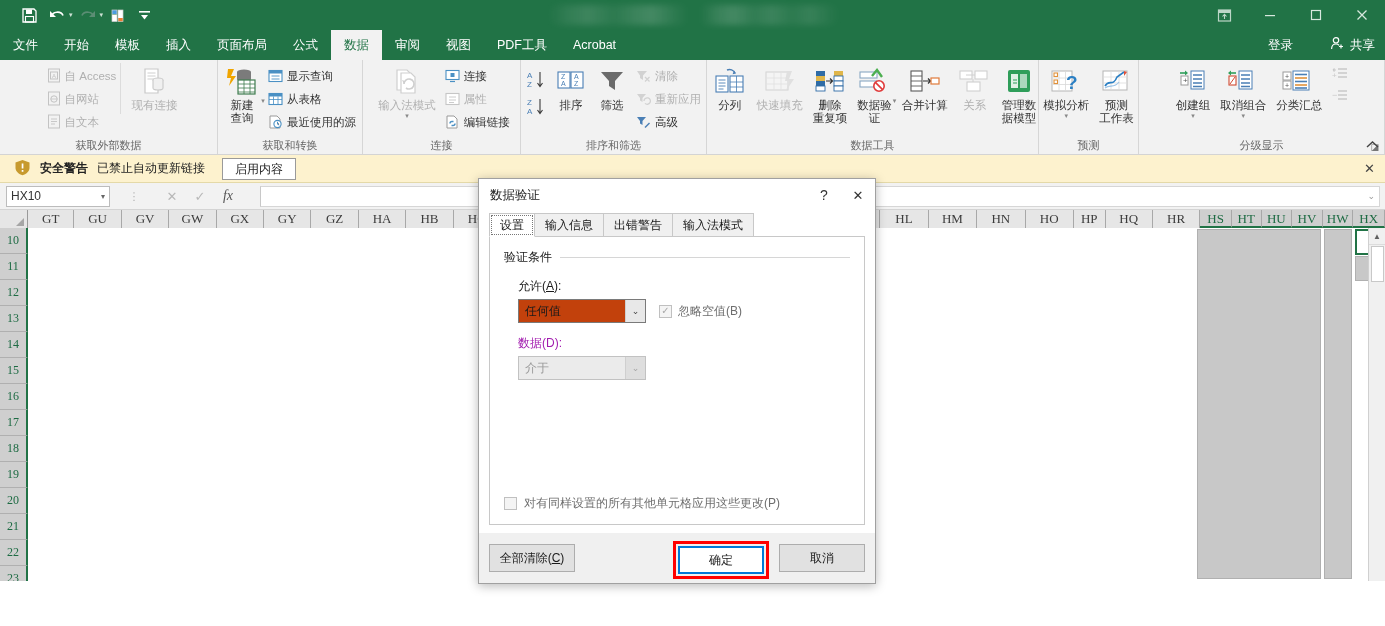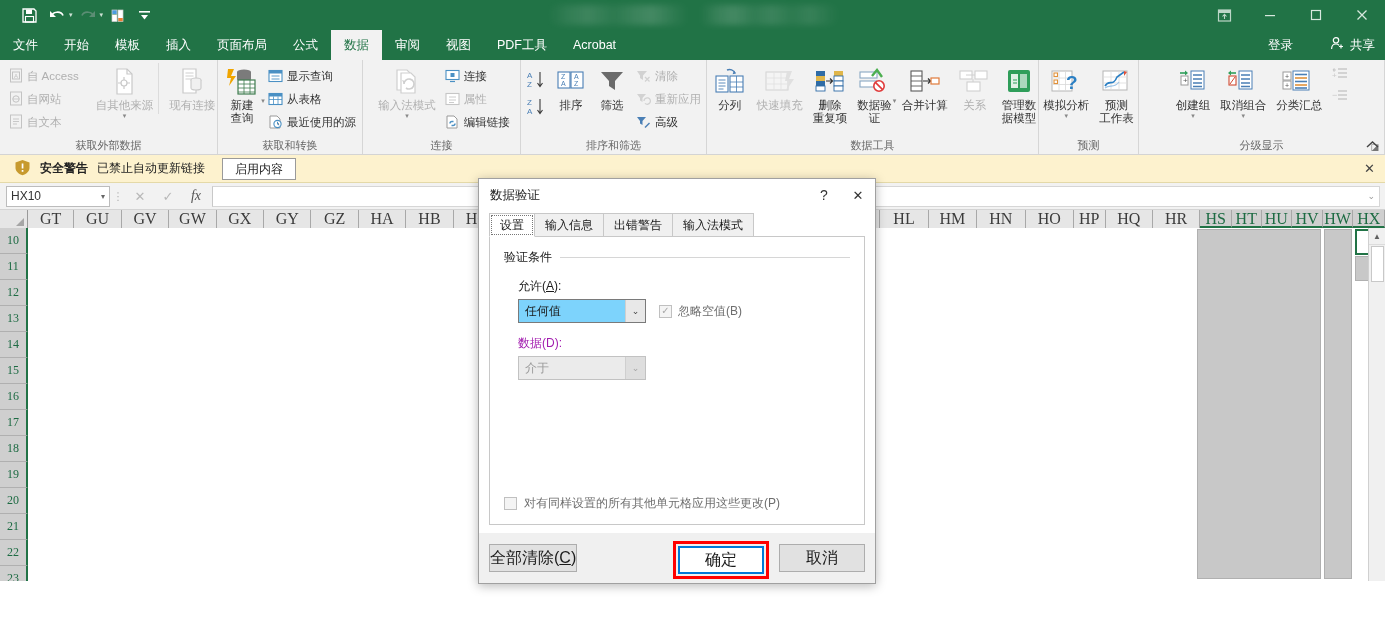--- a/index.html
+++ b/index.html
@@ -110,21 +110,21 @@
   .secbar b { font-weight: bold; }
   .sec-enable {
     border: 1px solid #9a9a9a; background: #fff; font-size: 12px; padding: 2px 12px;
     margin-left: 8px; line-height: 16px;
   }
   .sec-close { position: absolute; right: 10px; font-size: 13px; color: #444; }
 
   
   .fbar {
     height: 27px; background: #f2f2f2; display: flex; align-items: center;
-    border-bottom: 1px solid #d4d4d4; padding: 0 5px 0 6px; gap: 0;
+    border-bottom: 1px solid #d4d4d4; padding: 0 5px 0 6px; gap: 16px;
   }
   .namebox {
     width: 104px; height: 21px; background: #fff; border: 1px solid #bcbcbc;
     display: flex; align-items: center; padding: 0 4px; font-size: 12px; color: #333;
     justify-content: space-between;
   }
   .namebox .nb-caret { font-size: 8px; color: #666; }
   .fb-grip { width: 16px; text-align: center; color: #b4b4b4; font-size: 11px; letter-spacing: 0; }
   .fb-icons { display: flex; align-items: center; gap: 0; }
   .fb-ico { width: 28px; text-align: center; color: #b8b8b8; font-size: 13px; }
@@ -145,21 +145,21 @@
   .corner {
     width: 28px; min-width: 28px; height: 18px; background: #e6e6e6;
     border-right: 1px solid #9a9a9a; position: relative;
   }
   .corner::after {
     content: ""; position: absolute; right: 3px; bottom: 2px;
     border-left: 8px solid transparent; border-bottom: 8px solid #a6a6a6;
   }
   .chcell {
     height: 18px; line-height: 17px; text-align: center;
-    font-family: "Liberation Serif", serif; font-size: 16px; color: #3b3b3b;
+    font-family: "Liberation Serif", serif; font-size: 13px; color: #3b3b3b;
     border-right: 1px solid #a8a8a8; background: #e6e6e6;
   }
   .chcell.sel { color: #1d6b43; background: #cfcfcf; border-bottom: 2px solid #217346; }
   .rowhdrs { position: absolute; left: 0; top: 18px; width: 28px; }
   .rhcell {
     height: 26px; line-height: 25px; text-align: center;
     font-family: "Liberation Serif", serif; font-size: 12px; color: #1d6b43;
     background: #cfcfcf; border-bottom: 1px solid #b0b0b0; border-right: 2px solid #217346;
   }
   .cells { position: absolute; left: 28px; top: 18px; right: 0; bottom: 0; background: #fff; }
@@ -208,21 +208,21 @@
   .panel {
     border: 1px solid #c8c8c8; background: #fff; height: 289px; padding: 12px 14px 0 14px;
     position: relative; margin-top: -1px;
   }
   .legend { display: flex; align-items: center; gap: 8px; font-size: 12px; color: #1a1a1a; }
   .legend .rule { flex: 1; height: 1px; background: #d6d6d6; }
   .field-label { font-size: 12px; color: #1a1a1a; margin: 12px 0 4px 14px; }
   .field-label.dim { color: #a21caf; }
   .row-inline { display: flex; align-items: center; gap: 13px; margin-left: 14px; }
   .combo {
-    width: 128px; height: 24px; background: #7dd3fc; border: 1px solid #7a7a7a;
+    width: 128px; height: 24px; background: #c2410c; border: 1px solid #7a7a7a;
     display: flex; align-items: center; justify-content: space-between; font-size: 12px;
     padding-left: 6px; color: #1a1a1a;
   }
   .combo .arrow {
     width: 20px; height: 22px; display: flex; align-items: center; justify-content: center;
     background: #e8e8e8; border-left: 1px solid #cfcfcf; font-size: 9px; color: #444;
   }
   .combo.disabled { background: #ebebeb; border-color: #c2c2c2; color: #9a9a9a; }
   .combo.disabled .arrow { background: #dedede; color: #a5a5a5; }
   .chk { display: flex; align-items: center; gap: 6px; font-size: 12px; color: #6e6e6e; }
@@ -235,21 +235,21 @@
   .apply-row {
     position: absolute; left: 14px; bottom: 12px; display: flex; align-items: center; gap: 7px;
     font-size: 12px; color: #6e6e6e;
   }
   .dlg-foot {
     height: 50px; background: #f0f0f0; display: flex; align-items: center;
     padding: 0 10px; position: relative;
   }
   .btn {
     height: 28px; min-width: 86px; background: #e1e1e1; border: 1px solid #adadad;
-    font-size: 16px; color: #1a1a1a; display: flex; align-items: center; justify-content: center;
+    font-size: 12px; color: #1a1a1a; display: flex; align-items: center; justify-content: center;
   }
   .btn.primary { background: #fff; border: 2px solid #0078d7; }
   .ok-wrap {
     position: absolute; right: 106px; top: 8px; border: 3px solid #ff0000; padding: 2px;
   }
   .btn-cancel { position: absolute; right: 10px; top: 11px; }
   u { text-decoration: underline; }
 </style>
 </head>
 <body>
@@ -369,32 +369,20 @@
                 </svg></span>
             <span>自网站</span>
           </div>
           <div class="sbtn dim">
             <span><svg width="14" height="15" viewBox="0 0 14 15">
                   <rect x="1.5" y="1" width="11" height="13" fill="none" stroke="#c3c3c3" stroke-width="1"></rect>
                   <path d="M4 5h6 M4 7.5h6 M4 10h4" stroke="#c3c3c3" stroke-width="0.9"></path>
                 </svg></span>
             <span>自文本</span>
           </div>
-        </div>
-        <div class="gbtn dim" style="margin-left:8px">
-          <div class="ico">
-            <svg width="30" height="32" viewBox="0 0 30 32">
-                <path d="M8 3 h10 l5 5 v20 h-15 z" fill="#fff" stroke="#c9c9c9" stroke-width="1.2"></path>
-                <path d="M18 3 v5 h5" fill="none" stroke="#c9c9c9" stroke-width="1.2"></path>
-                <circle cx="15" cy="17" r="3" fill="none" stroke="#c9c9c9" stroke-width="1.2"></circle>
-                <path d="M15 11v3 M15 20v3 M9 17h3 M18 17h3" stroke="#c9c9c9" stroke-width="1.2"></path>
-              </svg>
-          </div>
-          <div class="lbl">自其他来源</div>
-          <div class="caret-s">▾</div>
         </div>
         <div class="gbtn dim" style="border-left:1px solid #dcdcdc; padding-left:10px; margin-left:0">
           <div class="ico">
             <svg width="30" height="32" viewBox="0 0 30 32">
                 <path d="M6 3 h13 v24 h-13 z" fill="#fff" stroke="#c9c9c9" stroke-width="1.2"></path>
                 <path d="M8.5 7h8 M8.5 10h8 M8.5 13h6" stroke="#c9c9c9" stroke-width="0.9"></path>
                 <ellipse cx="19" cy="14" rx="5" ry="2" fill="#f0f0f0" stroke="#c9c9c9" stroke-width="1.1"></ellipse>
                 <path d="M14 14 v8 c0 1.1 2.2 2 5 2 s5-0.9 5-2 v-8" fill="#f0f0f0" stroke="#c9c9c9" stroke-width="1.1"></path>
               </svg>
           </div>

